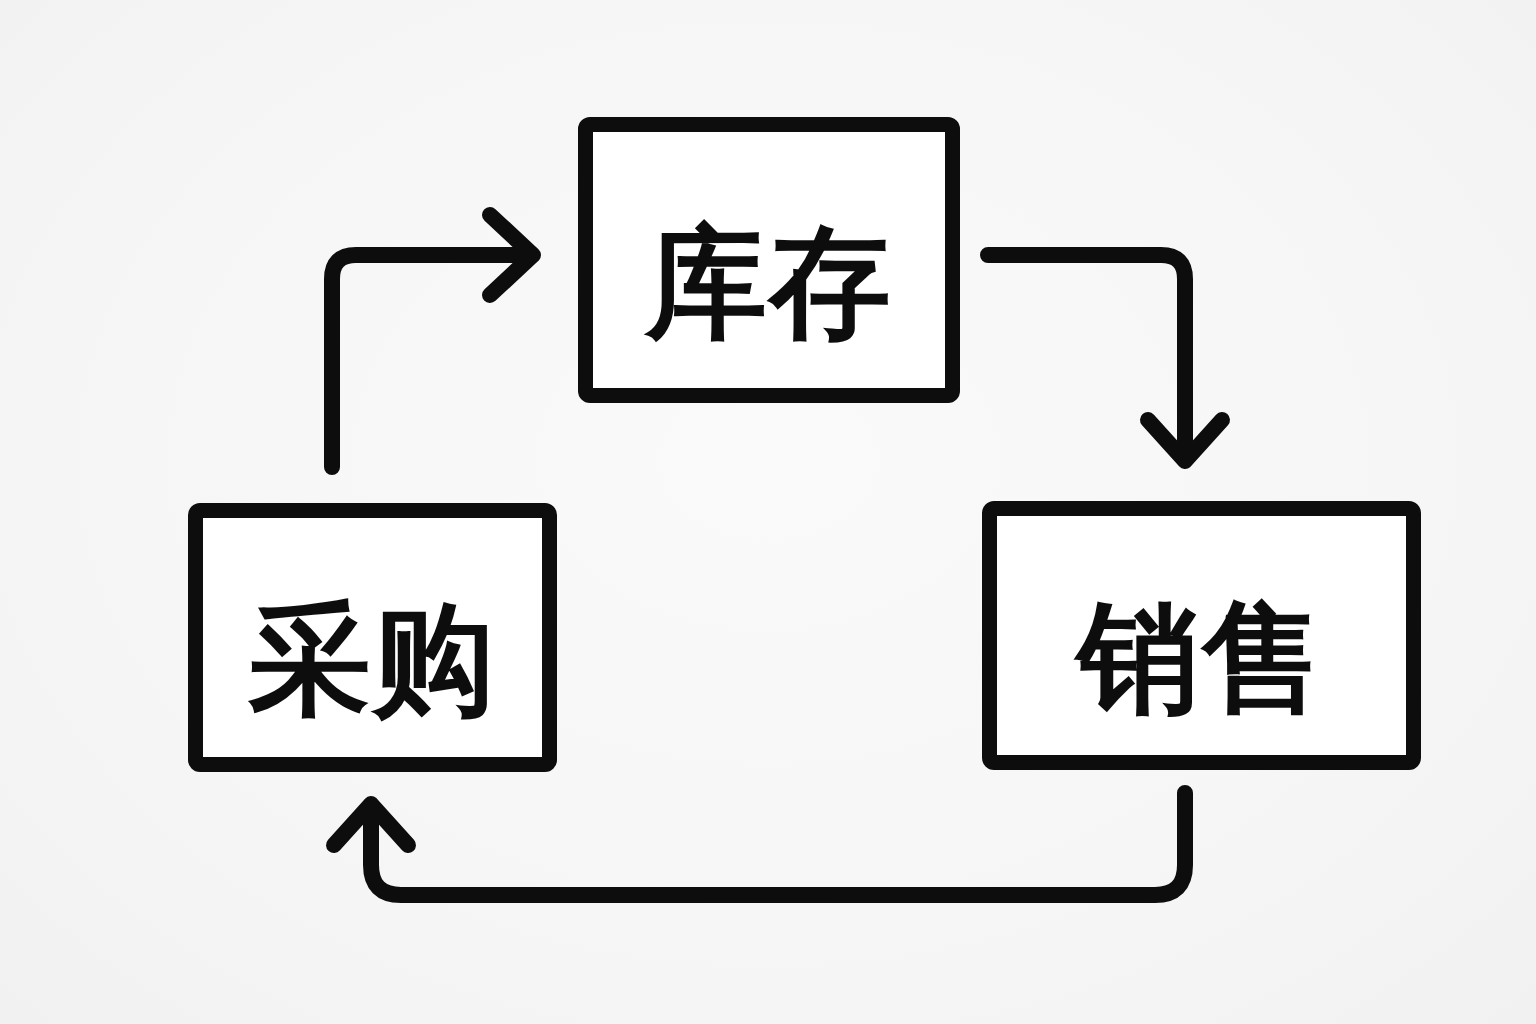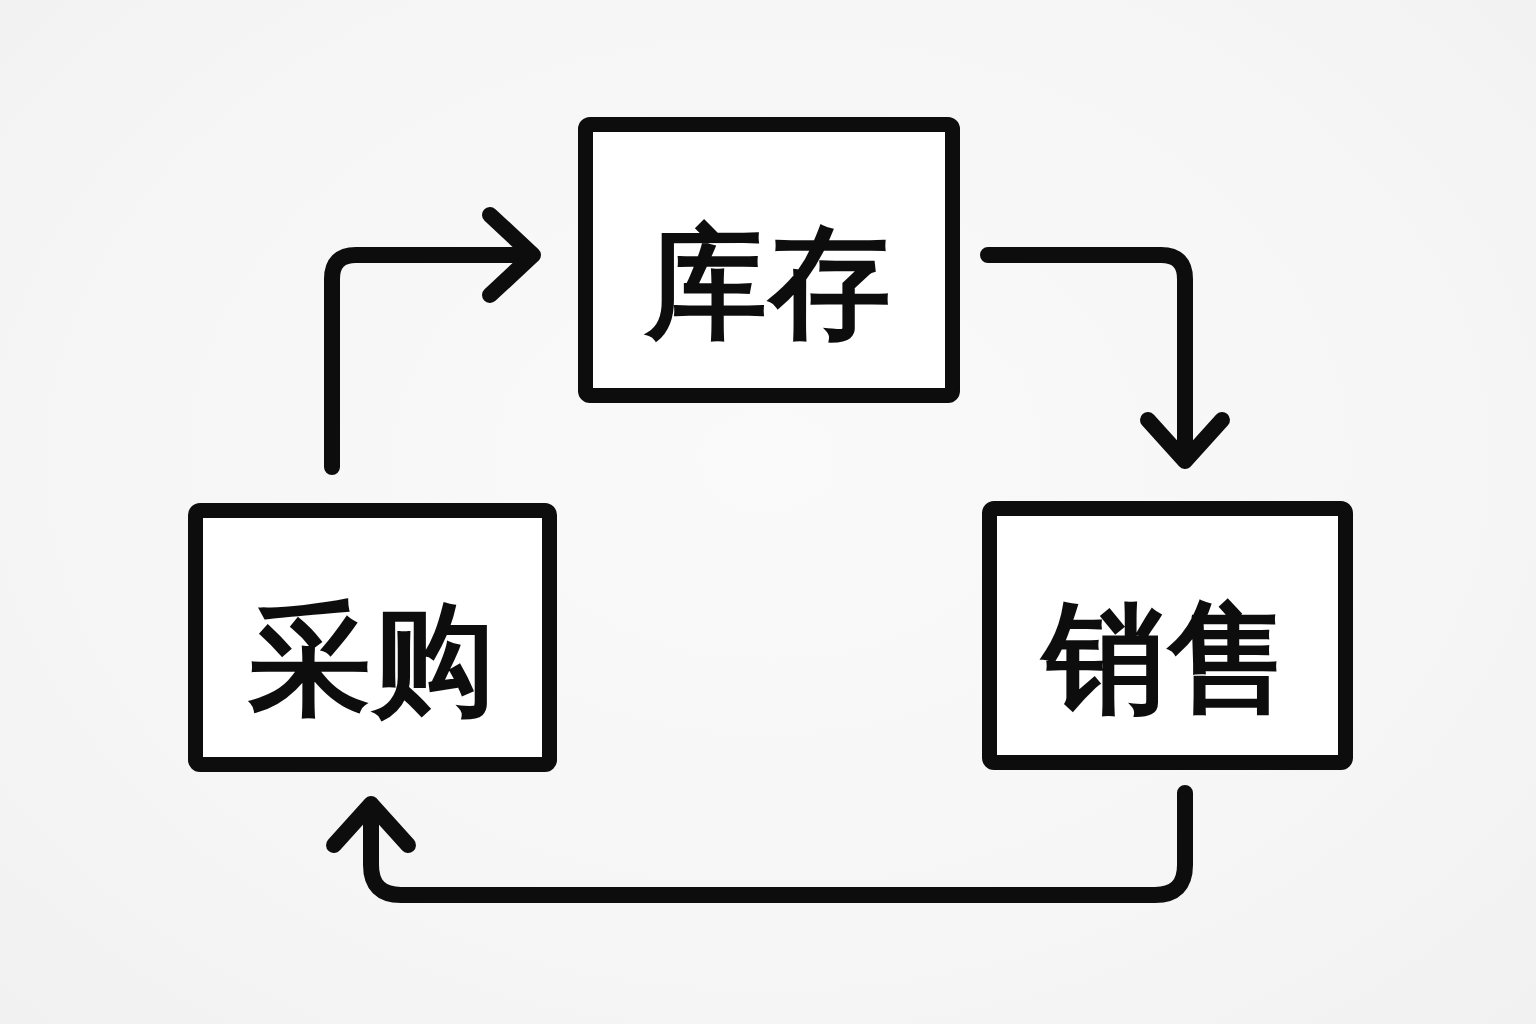--- a/index.html
+++ b/index.html
@@ -36,21 +36,21 @@
     font-weight: 700;
     color: #0d0d0d;
     letter-spacing: 2px;
     line-height: 1;
     white-space: nowrap;
     user-select: none;
     margin-top: 45px;
   }
   .node-inventory   { left: 578px; top: 117px; width: 382px; height: 286px; }
   .node-procurement { left: 188px; top: 503px; width: 369px; height: 269px; justify-content: center; }
-  .node-sales       { left: 982px; top: 501px; width: 371px; height: 269px; align-items: center; }
+  .node-sales       { left: 982px; top: 501px; width: 439px; height: 269px; align-items: center; }
 </style>
 </head>
 <body>
 
 <div class="canvas">
 
   <svg class="arrow-layer" viewBox="0 0 1536 1024" xmlns="http://www.w3.org/2000/svg" fill="none" stroke="#0d0d0d" stroke-width="16" stroke-linecap="round" stroke-linejoin="round">
 
     <g>
       <path d="M 332 467 L 332 279 Q 332 255 356 255 L 526 255"></path>

